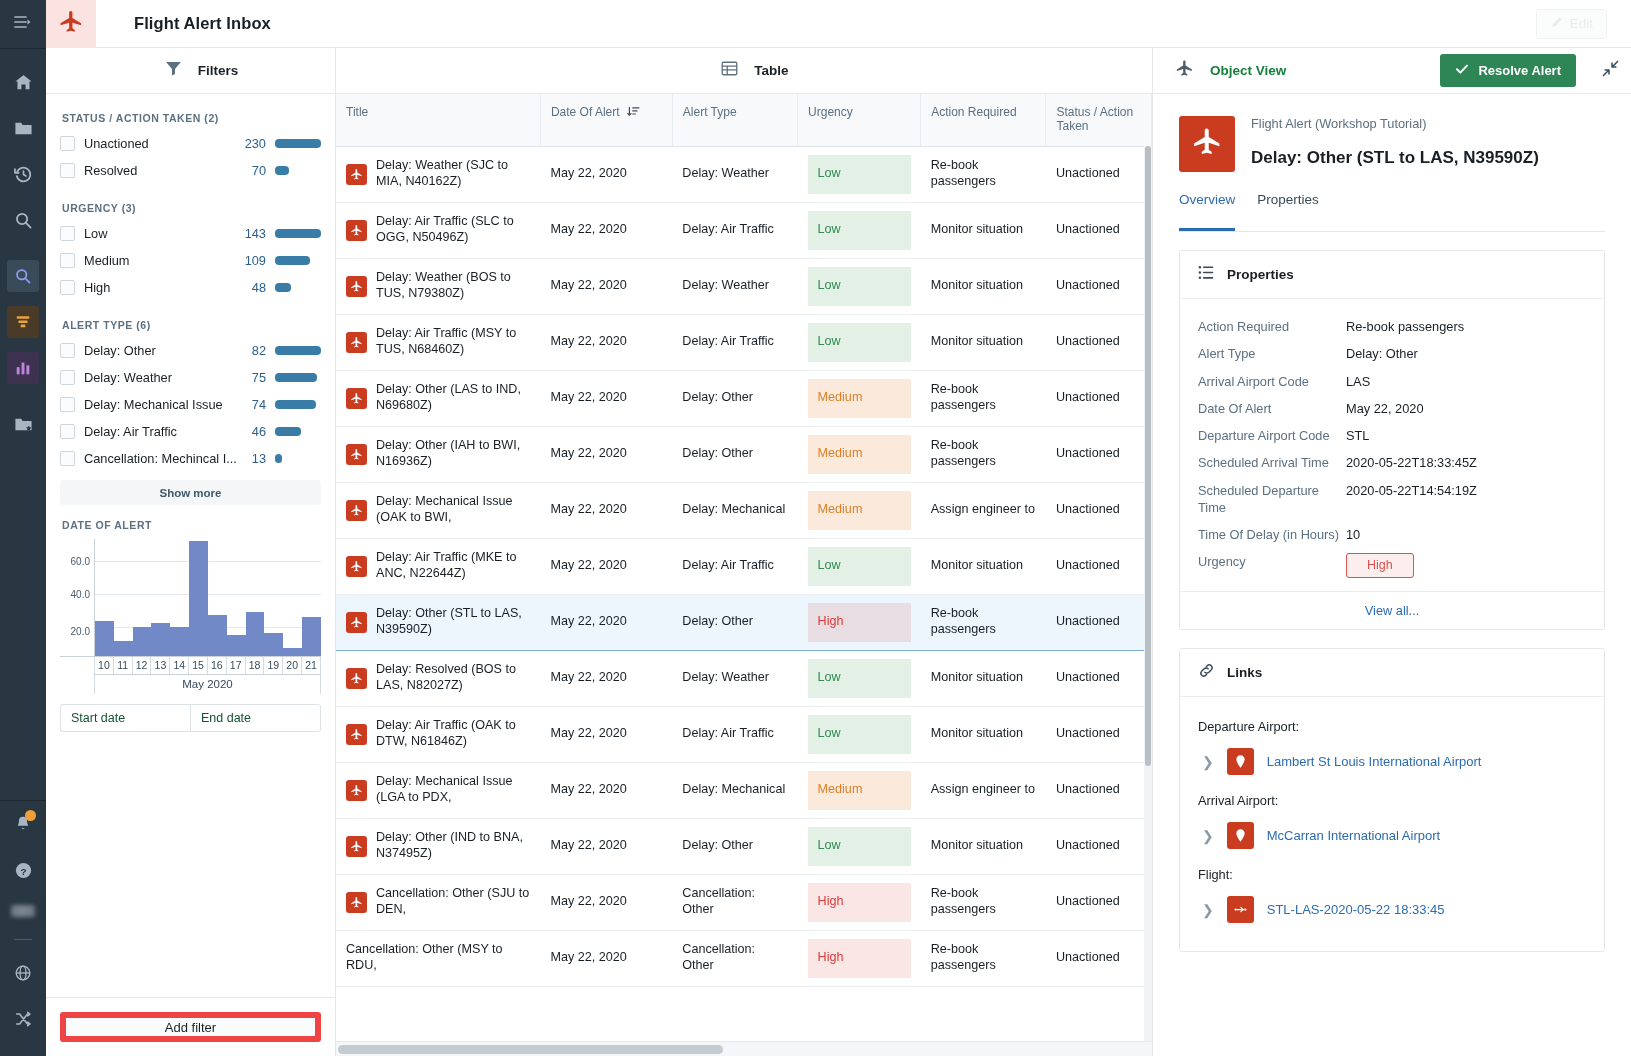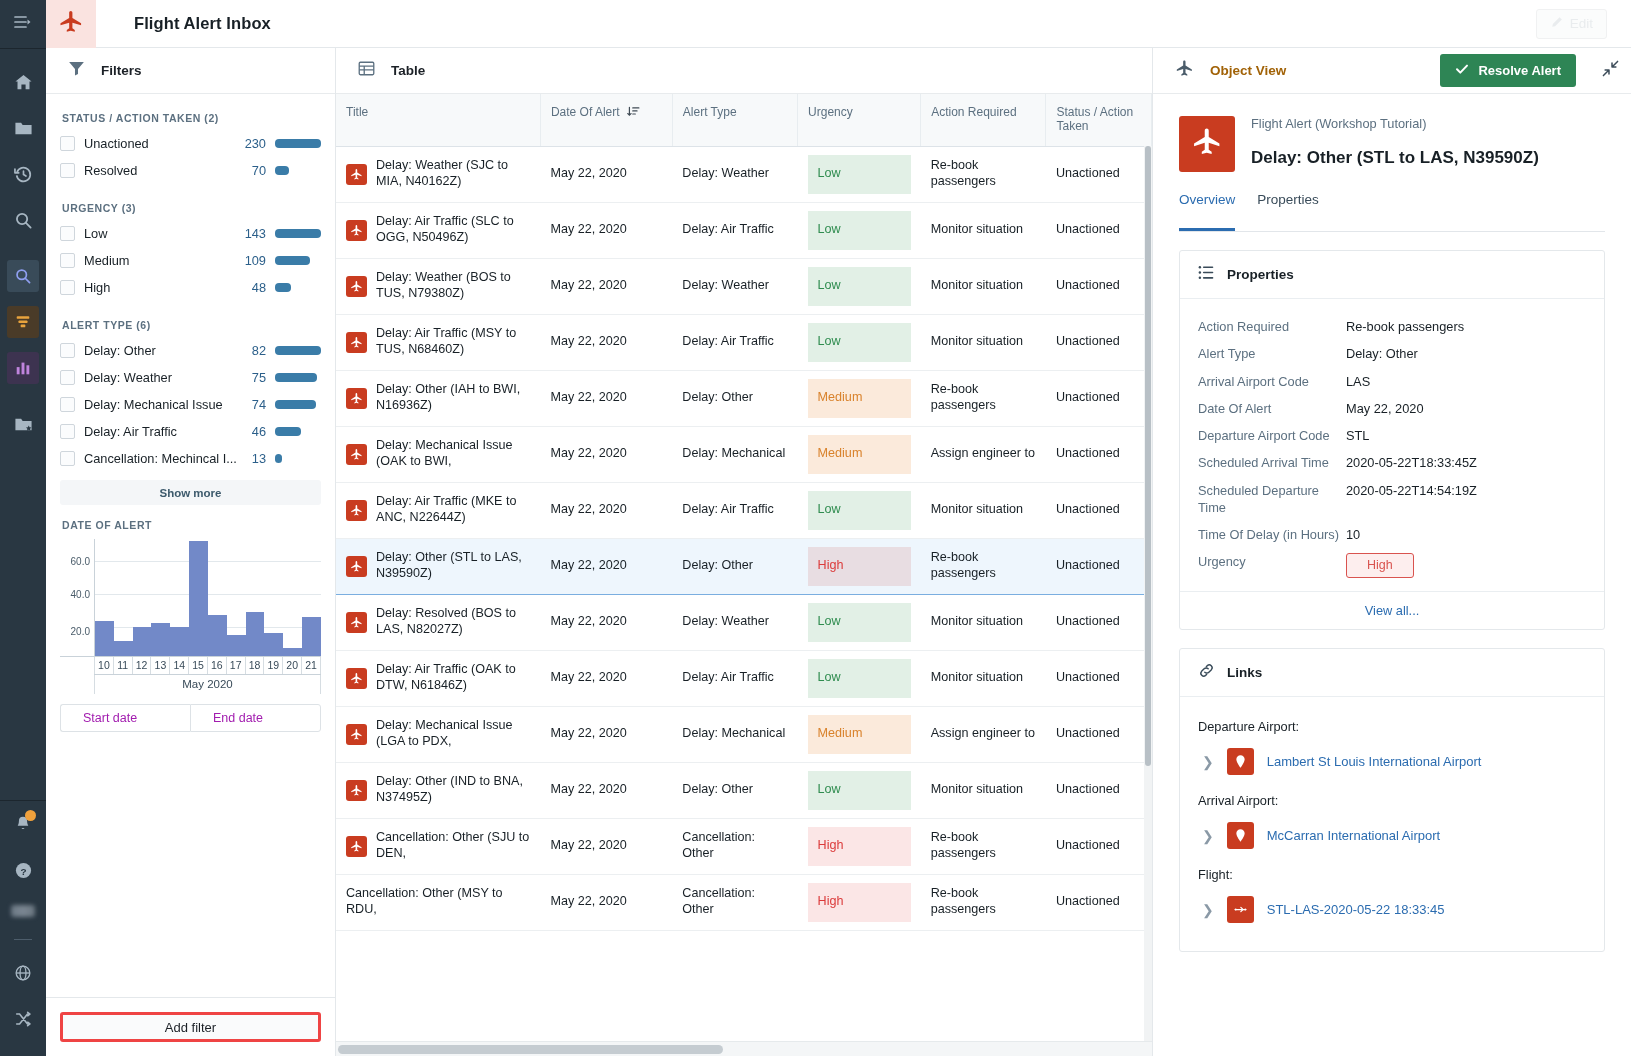--- a/index.html
+++ b/index.html
@@ -73,21 +73,21 @@
   .panes { flex: 1 1 auto; display: flex; min-height: 0; }
 
   
   .filters {
     width: 290px; flex: 0 0 290px; background: #ffffff;
     border-right: 1px solid #e4e8eb; display: flex; flex-direction: column;
     min-height: 0;
   }
   .pane-head {
     height: 46px; flex: 0 0 46px; display: flex; align-items: center;
-    padding-left: 22px; gap: 16px; border-bottom: 1px solid #e8ebed;
+    padding-left: 22px; gap: 16px; border-bottom: 1px solid #e8ebed; justify-content: center;
   }
   .pane-head-label { font-size: 13.5px; font-weight: bold; color: #1c2127; }
   .filters-body { flex: 1 1 auto; overflow: hidden; padding: 0 14px; }
   .group-title {
     font-size: 10.5px; font-weight: bold; color: #5c7080;
     letter-spacing: .55px; margin: 18px 0 6px 2px;
   }
   .frow { display: flex; align-items: center; height: 27px; gap: 9px; }
   .cbox {
     width: 15px; height: 15px; flex: 0 0 15px; border-radius: 2px;
@@ -131,30 +131,30 @@
   }
   .xtick:last-child { border-right: 1px solid #d6dde2; }
   .hist-month {
     margin-left: 34px; text-align: center; font-size: 11.5px;
     color: #394b59; padding: 3px 0 4px;
     border-left: 1px solid #d6dde2; border-right: 1px solid #d6dde2;
   }
   .date-inputs { display: flex; margin-top: 10px; }
   .date-input {
     flex: 1 1 0; height: 28px; border: 1px solid #dde2e6; background:#fff;
-    display: flex; align-items: center; padding-left: 22px;
-    font-size: 12.5px; color: #a21caf;
+    display: flex; align-items: center; padding-left: 10px;
+    font-size: 12.5px; color: #14532d;
   }
   .date-input:first-child { border-right: none; border-radius: 3px 0 0 3px; }
   .date-input:last-child { border-radius: 0 3px 3px 0; }
   .filters-foot {
     flex: 0 0 auto; border-top: 1px solid #e4e8eb; padding: 14px;
   }
   .add-filter {
-    height: 30px; border: 3px solid #ef4444; border-radius: 3px;
+    height: 30px; border: 6px solid #ef4444; border-radius: 3px;
     background: #fafbfc; display: flex; align-items: center; justify-content: center;
     font-size: 13px; color: #1c2127;
   }
 
   
   .tablepane {
     flex: 1 1 auto; min-width: 0; background: #fff;
     border-right: 1px solid #e4e8eb; display: flex; flex-direction: column;
   }
   .tbl-scroll { flex: 1 1 auto; overflow: hidden; position: relative; }
@@ -207,21 +207,21 @@
 
   
   .objpane {
     width: 478px; flex: 0 0 478px; background: #fff;
     display: flex; flex-direction: column; min-height: 0;
   }
   .obj-head {
     height: 46px; flex: 0 0 46px; display: flex; align-items: center;
     padding: 0 12px 0 22px; gap: 16px; border-bottom: 1px solid #e8ebed;
   }
-  .obj-head-label { font-size: 13.5px; font-weight: bold; color: #a16207; flex:1 1 auto; }
+  .obj-head-label { font-size: 13.5px; font-weight: bold; color: #15803d; flex:1 1 auto; }
   .resolve-btn {
     display: flex; align-items: center; gap: 9px;
     background: #2e8555; color: #fff; border-radius: 3px;
     padding: 8px 15px; font-size: 13px; font-weight: bold;
   }
   .obj-body { flex: 1 1 auto; overflow: hidden; padding: 22px 26px 0; }
   .obj-hero { display: flex; gap: 16px; align-items: flex-start; }
   .hero-icon {
     width: 56px; height: 56px; flex: 0 0 56px; border-radius: 3px;
     background: #c93c20; display: flex; align-items: center; justify-content: center;
@@ -710,20 +710,39 @@
                   <td>Unactioned</td>
                 </tr>
                 <tr>
                   <td>
                     <div class="title-cell">
                       <span class="alert-chip">
                         <svg width="13" height="13" viewBox="0 0 24 24" fill="#ffffff">
                           <path d="M21.3 15.1v-1.9l-8-4.9V3.5c0-.9-.7-1.6-1.5-1.6s-1.5.7-1.5 1.6v4.8l-8 4.9v1.9l8-2.5v5.2l-2.2 1.6v1.6l3.7-1 3.7 1v-1.6l-2.2-1.6v-5.2z"></path>
                         </svg>
                       </span>
+                      <span>Delay: Other (LAS to IND, N69680Z)</span>
+                    </div>
+                  </td>
+                  <td>May 22, 2020</td>
+                  <td>Delay: Other</td>
+                  <td class="urg">
+                    <div class="urg-fill urg-med">Medium</div>
+                  </td>
+                  <td>Re-book passengers</td>
+                  <td>Unactioned</td>
+                </tr>
+                <tr>
+                  <td>
+                    <div class="title-cell">
+                      <span class="alert-chip">
+                        <svg width="13" height="13" viewBox="0 0 24 24" fill="#ffffff">
+                          <path d="M21.3 15.1v-1.9l-8-4.9V3.5c0-.9-.7-1.6-1.5-1.6s-1.5.7-1.5 1.6v4.8l-8 4.9v1.9l8-2.5v5.2l-2.2 1.6v1.6l3.7-1 3.7 1v-1.6l-2.2-1.6v-5.2z"></path>
+                        </svg>
+                      </span>
                       <span>Delay: Other (IAH to BWI, N16936Z)</span>
                     </div>
                   </td>
                   <td>May 22, 2020</td>
                   <td>Delay: Other</td>
                   <td class="urg">
                     <div class="urg-fill urg-med">Medium</div>
                   </td>
                   <td>Re-book passengers</td>
                   <td>Unactioned</td>

